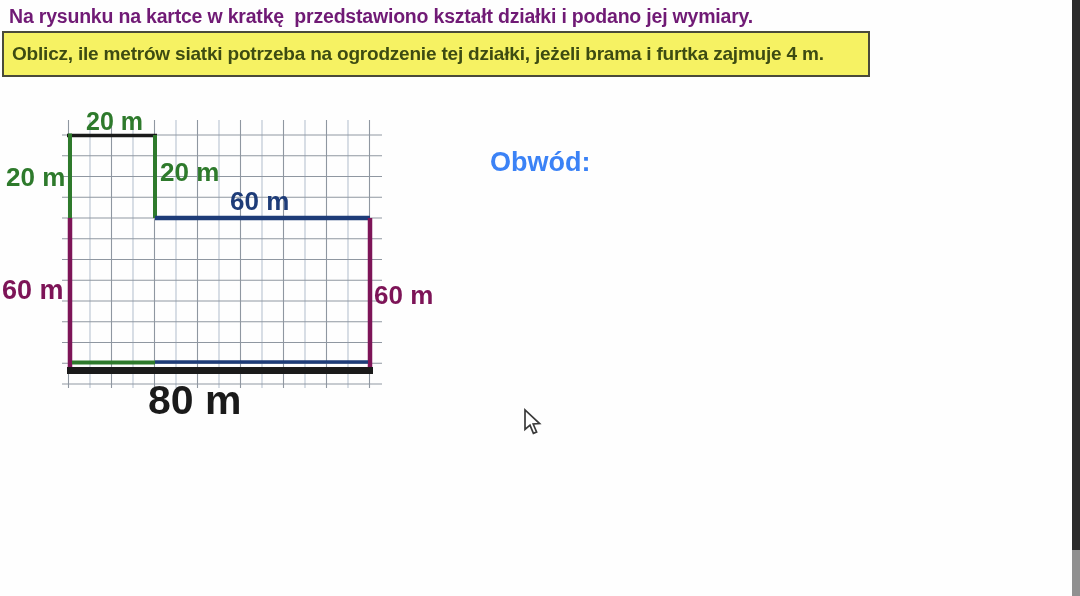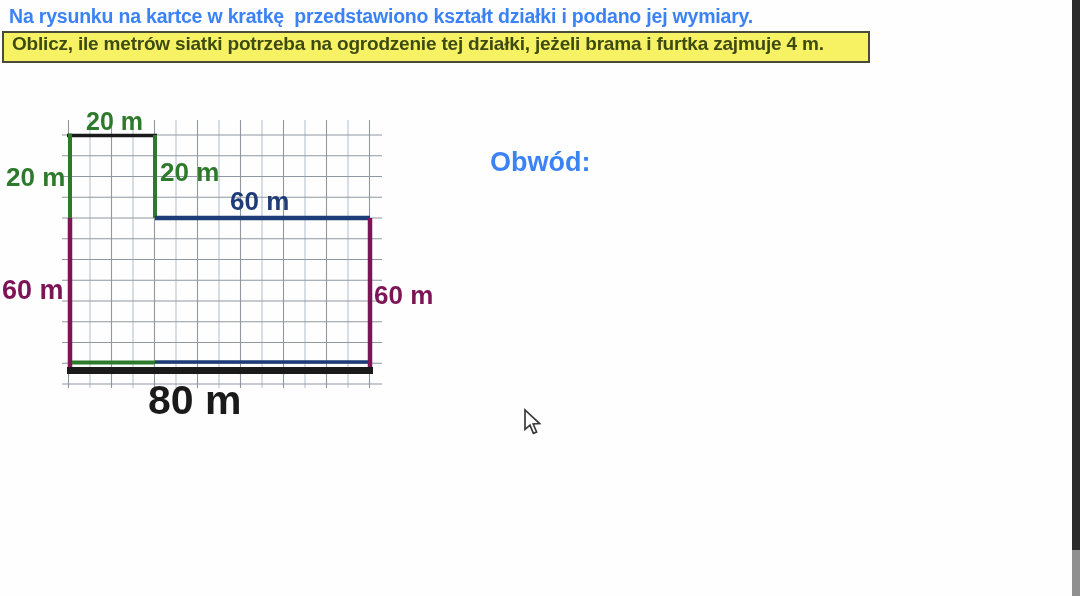--- a/index.html
+++ b/index.html
@@ -10,32 +10,32 @@
     overflow:hidden;
     font-family:"Liberation Sans",sans-serif;
     color:#1a1a1a;
   }
   .problem-line{
     position:absolute;
     font-size:19.5px;
     font-weight:600;
     letter-spacing:-0.2px;
     white-space:pre;
-    color:#3b82f6;
+    color:#701a75;
   }
   .line1{left:9px;top:5px;}
   .line3{left:9px;top:62px;}
   .hl-box{
     position:absolute;
     left:2px;top:31px;
-    width:868px;height:32px;
+    width:868px;height:46px;
     box-sizing:border-box;
     background:var(--hl-bg);
     border:2px solid var(--hl-border);
-    display:flex;align-items:flex-start;
+    display:flex;align-items:center;
   }
   .hl-box .hl-text{
     font-size:19px;
     font-weight:600;
     letter-spacing:-0.2px;
     white-space:pre;
     color:var(--hl-text);
     padding-left:8px;
   }
   svg.diagram{position:absolute;left:0;top:0;}

